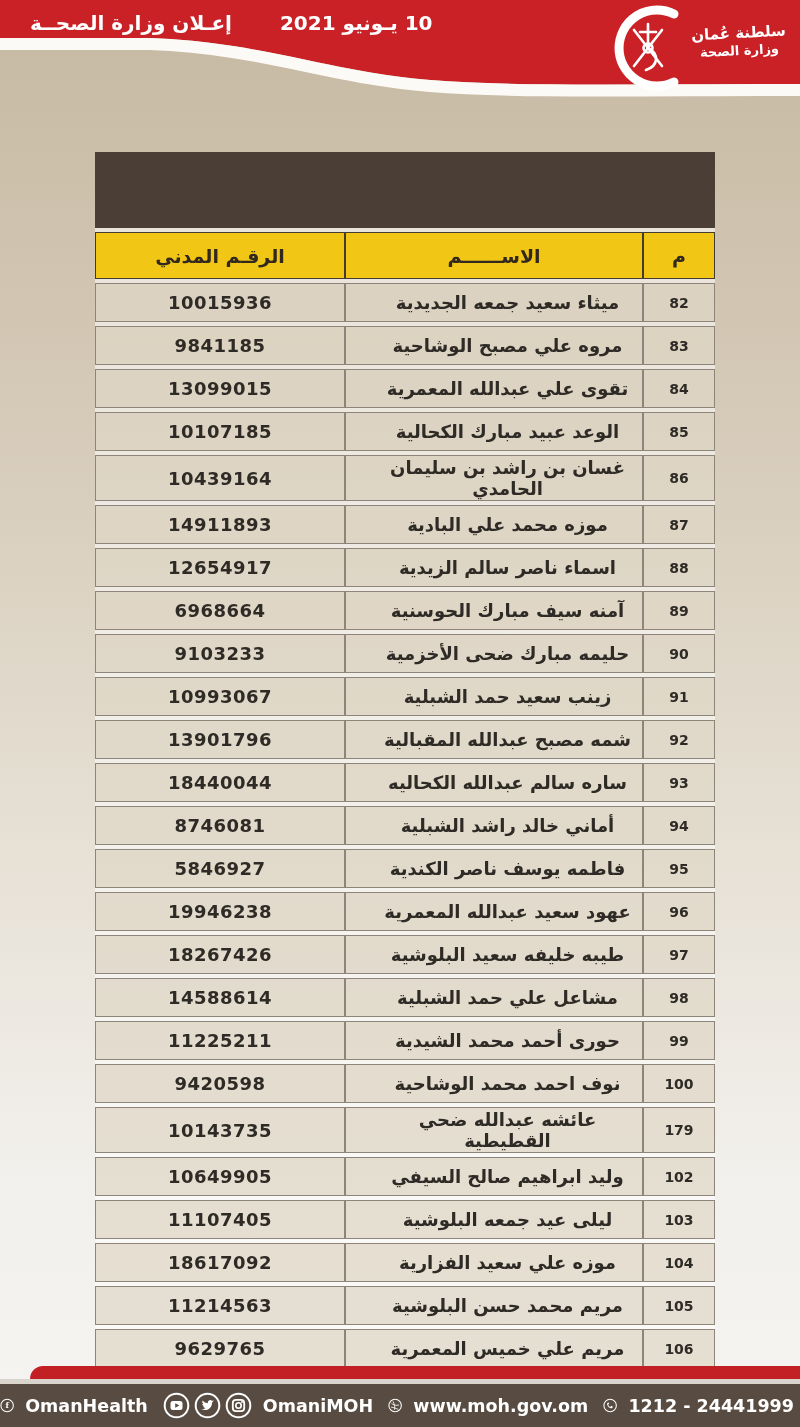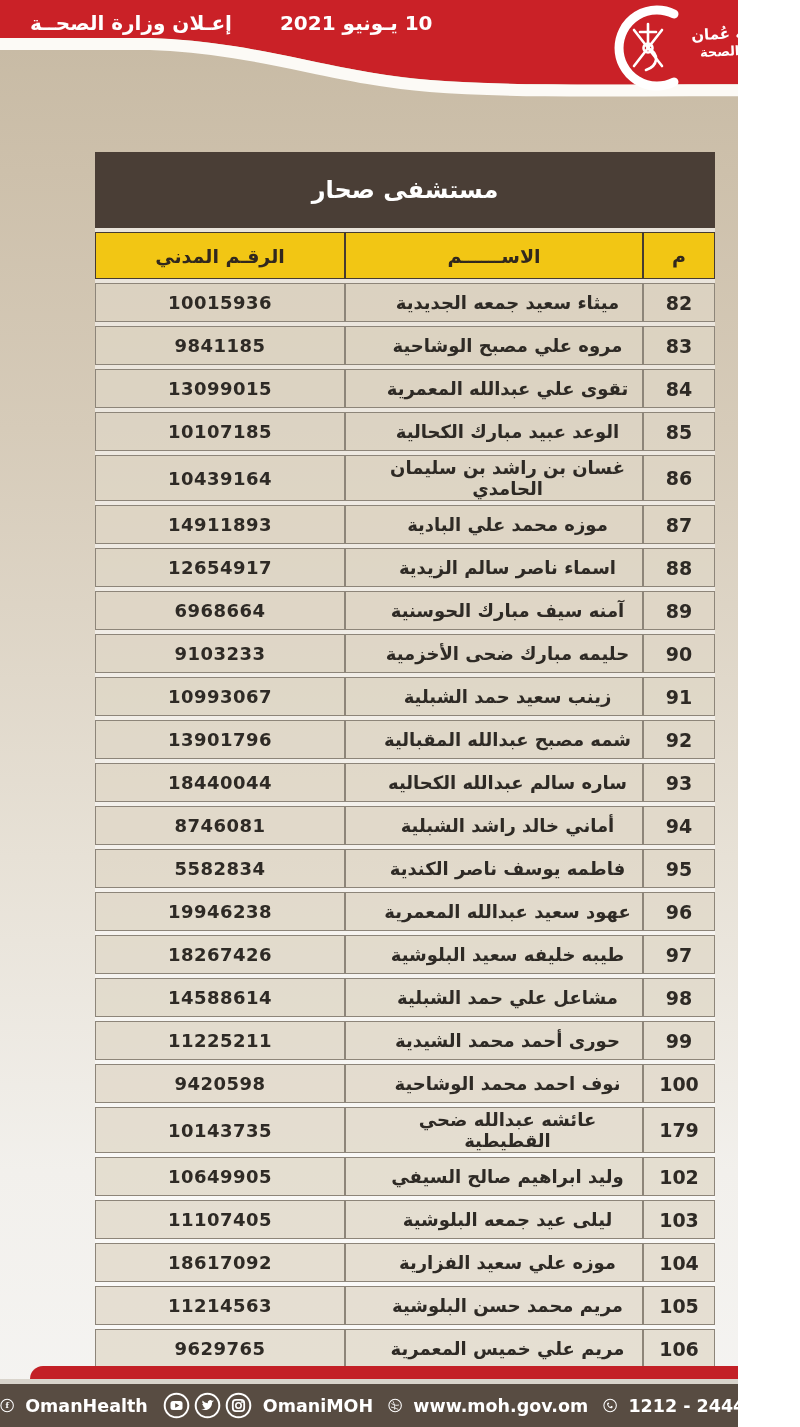--- a/index.html
+++ b/index.html
@@ -1,18 +1,18 @@
 <!DOCTYPE html>
 <html lang="ar"><head>
 <meta charset="utf-8">
 <style>
   html,body{margin:0;padding:0;}
   .page{
     position:relative;
-    width:738px;height:1427px;
+    width:800px;height:1427px;
     overflow:hidden;
     background:linear-gradient(180deg,#c6b9a3 0%,#cdc0ab 12%,#d6cbb9 30%,#e7e1d6 60%,#f2f0ec 82%,#f5f4f2 100%);
     font-family:"DejaVu Sans",sans-serif;
   }
   
   .header-svg{position:absolute;top:0;left:0;}
   .header-texts{
     position:absolute;top:11px;left:30px;
     display:flex;flex-direction:row;align-items:center;gap:48px;
     color:#ffffff;font-weight:bold;font-size:20px;
@@ -46,21 +46,21 @@
     background:#f2c614;border:1px solid #463b31;
     height:43px;text-align:center;vertical-align:middle;
     font-weight:bold;font-size:19px;color:#31281e;
   }
   tbody td{
     background:rgba(198,182,152,0.40);
     border:1px solid #8d8579;
     height:35px;text-align:center;vertical-align:middle;
     font-weight:bold;color:#2e2a25;
   }
-  td.cell-serial{font-size:19px;margin-top:36px;}
+  td.cell-serial{font-size:14px;margin-top:36px;}
   td.cell-name{font-size:18px;padding-left:28px;}
   td.cell-id{font-size:18px;direction:ltr;letter-spacing:0.5px;}
   
   .page-number{
     position:absolute;left:18px;top:1383px;
     font-size:27px;font-weight:bold;color:#4b463f;
   }
   .red-stripe{
     position:absolute;left:30px;top:1366px;width:770px;height:13px;
     background:#c32026;border-top-left-radius:13px;
@@ -108,21 +108,20 @@
       </g>
     </svg>
     <div class="logo-text">
       <span class="l1">سلطنة عُمان</span>
       <span class="l2">وزارة الصحة</span>
     </div>
   </div>
 
   <div class="table-section">
     <div class="table-title">
-      <span class="value">مستشفى صحار</span>
     </div>
 
     <table class="roster">
       <colgroup>
         <col class="c-serial">
           <col class="c-name">
           <col class="c-id">
       </colgroup>
       <thead>
         <tr>
@@ -193,21 +192,21 @@
       <td class="cell-id">18440044</td>
     </tr>
           <tr>
       <td class="cell-serial">94</td>
       <td class="cell-name">أماني خالد راشد الشبلية</td>
       <td class="cell-id">8746081</td>
     </tr>
           <tr>
       <td class="cell-serial">95</td>
       <td class="cell-name">فاطمه يوسف ناصر الكندية</td>
-      <td class="cell-id">5582834</td>
+      <td class="cell-id">5846927</td>
     </tr>
           <tr>
       <td class="cell-serial">96</td>
       <td class="cell-name">عهود سعيد عبدالله المعمرية</td>
       <td class="cell-id">19946238</td>
     </tr>
           <tr>
       <td class="cell-serial">97</td>
       <td class="cell-name">طيبه خليفه سعيد البلوشية</td>
       <td class="cell-id">18267426</td>

